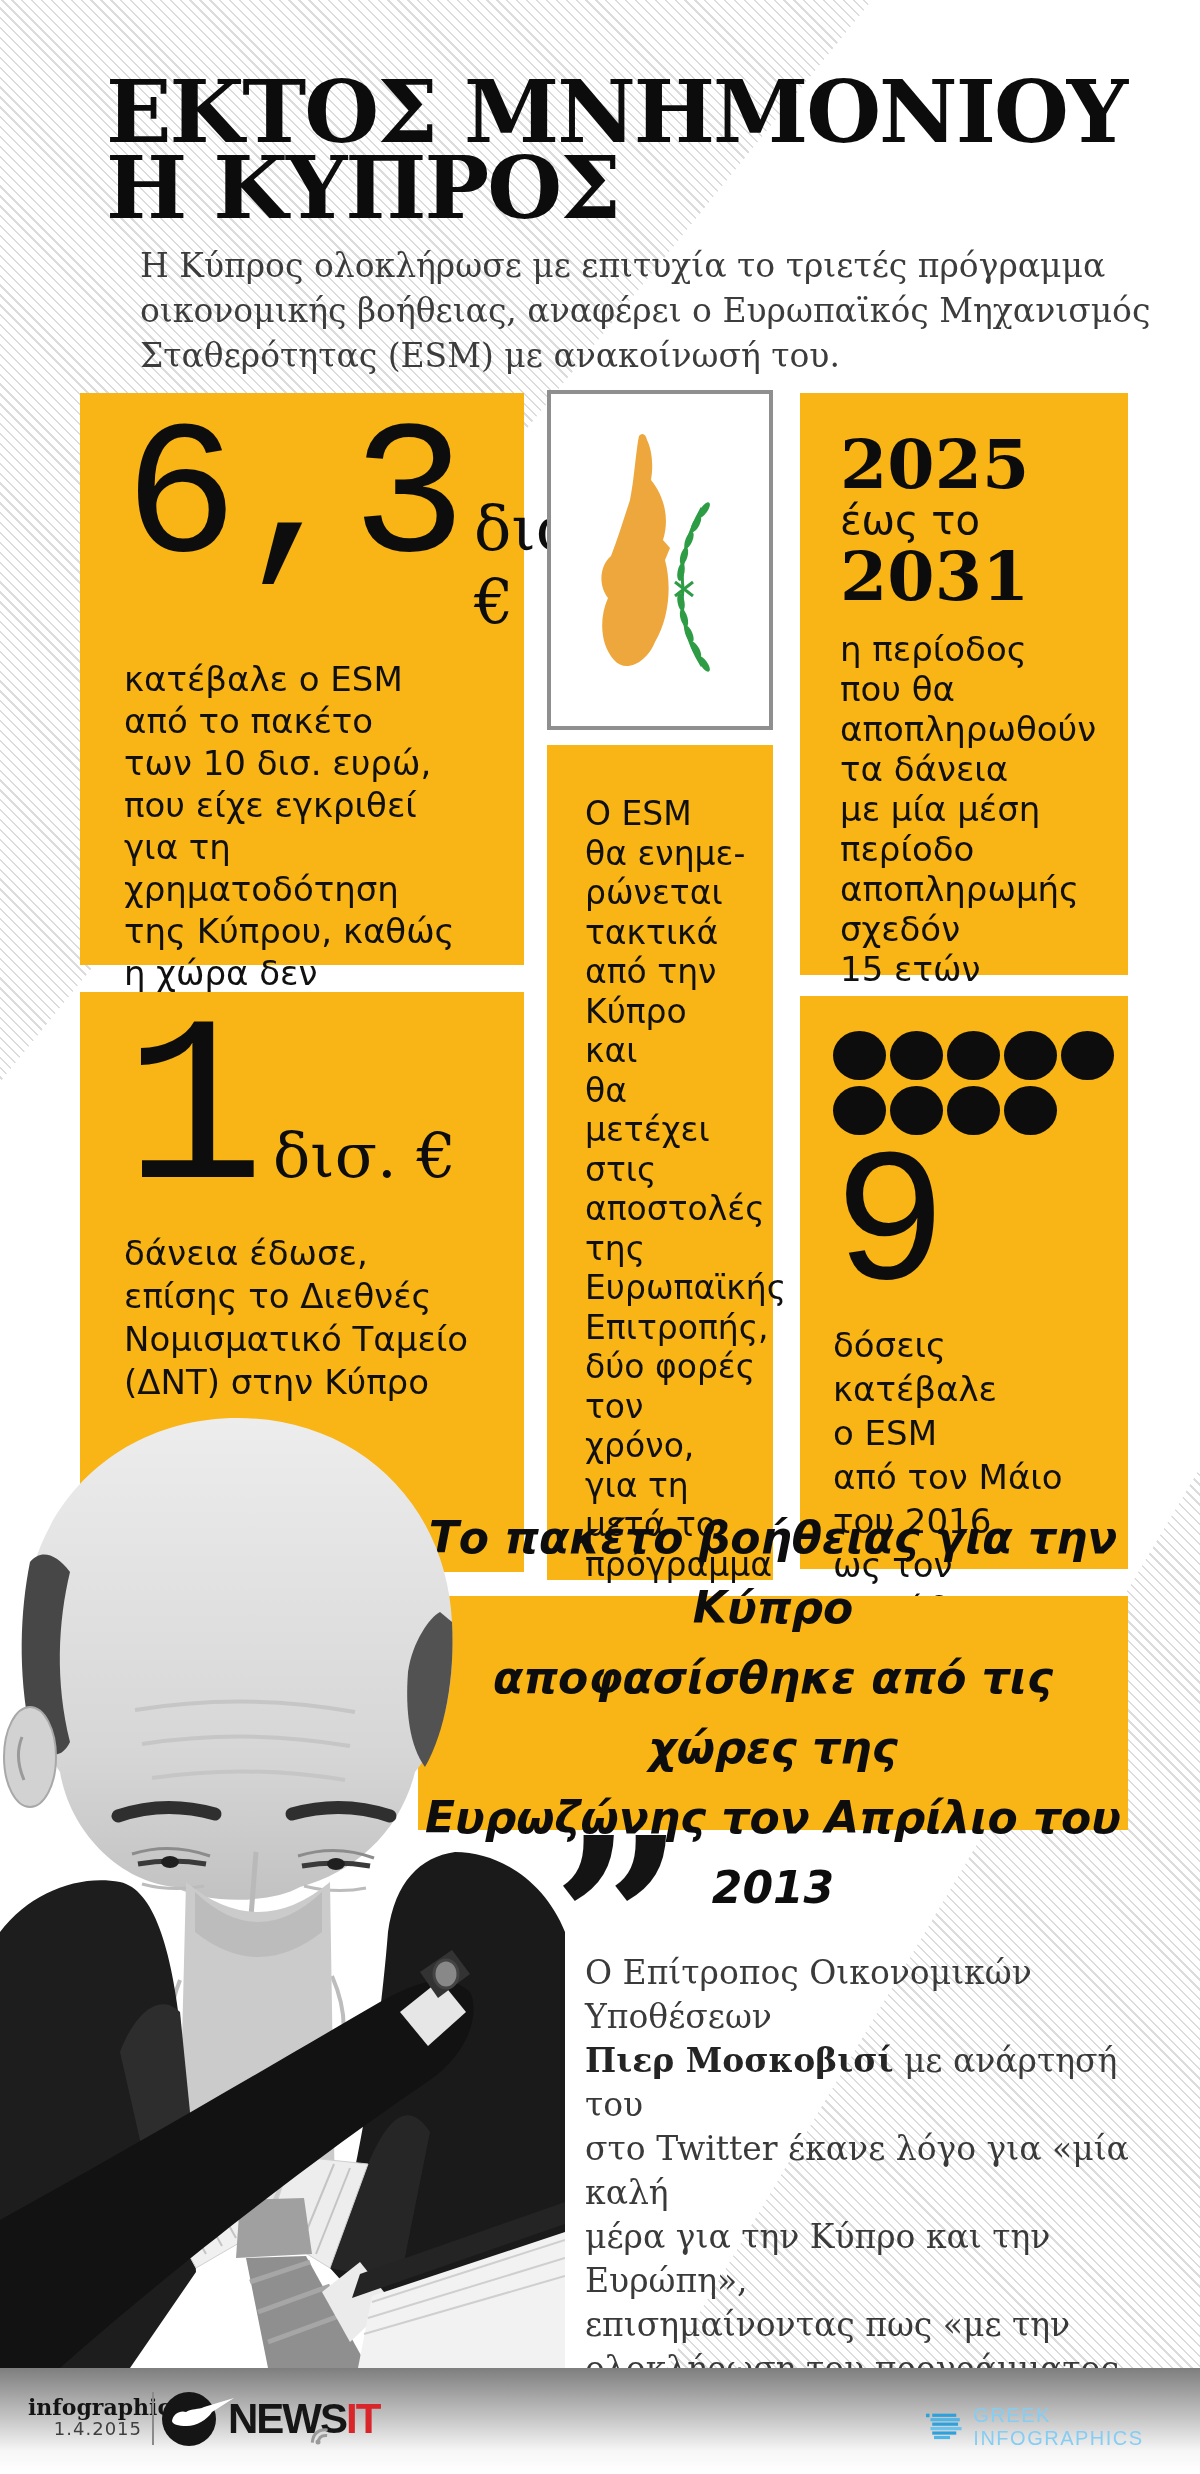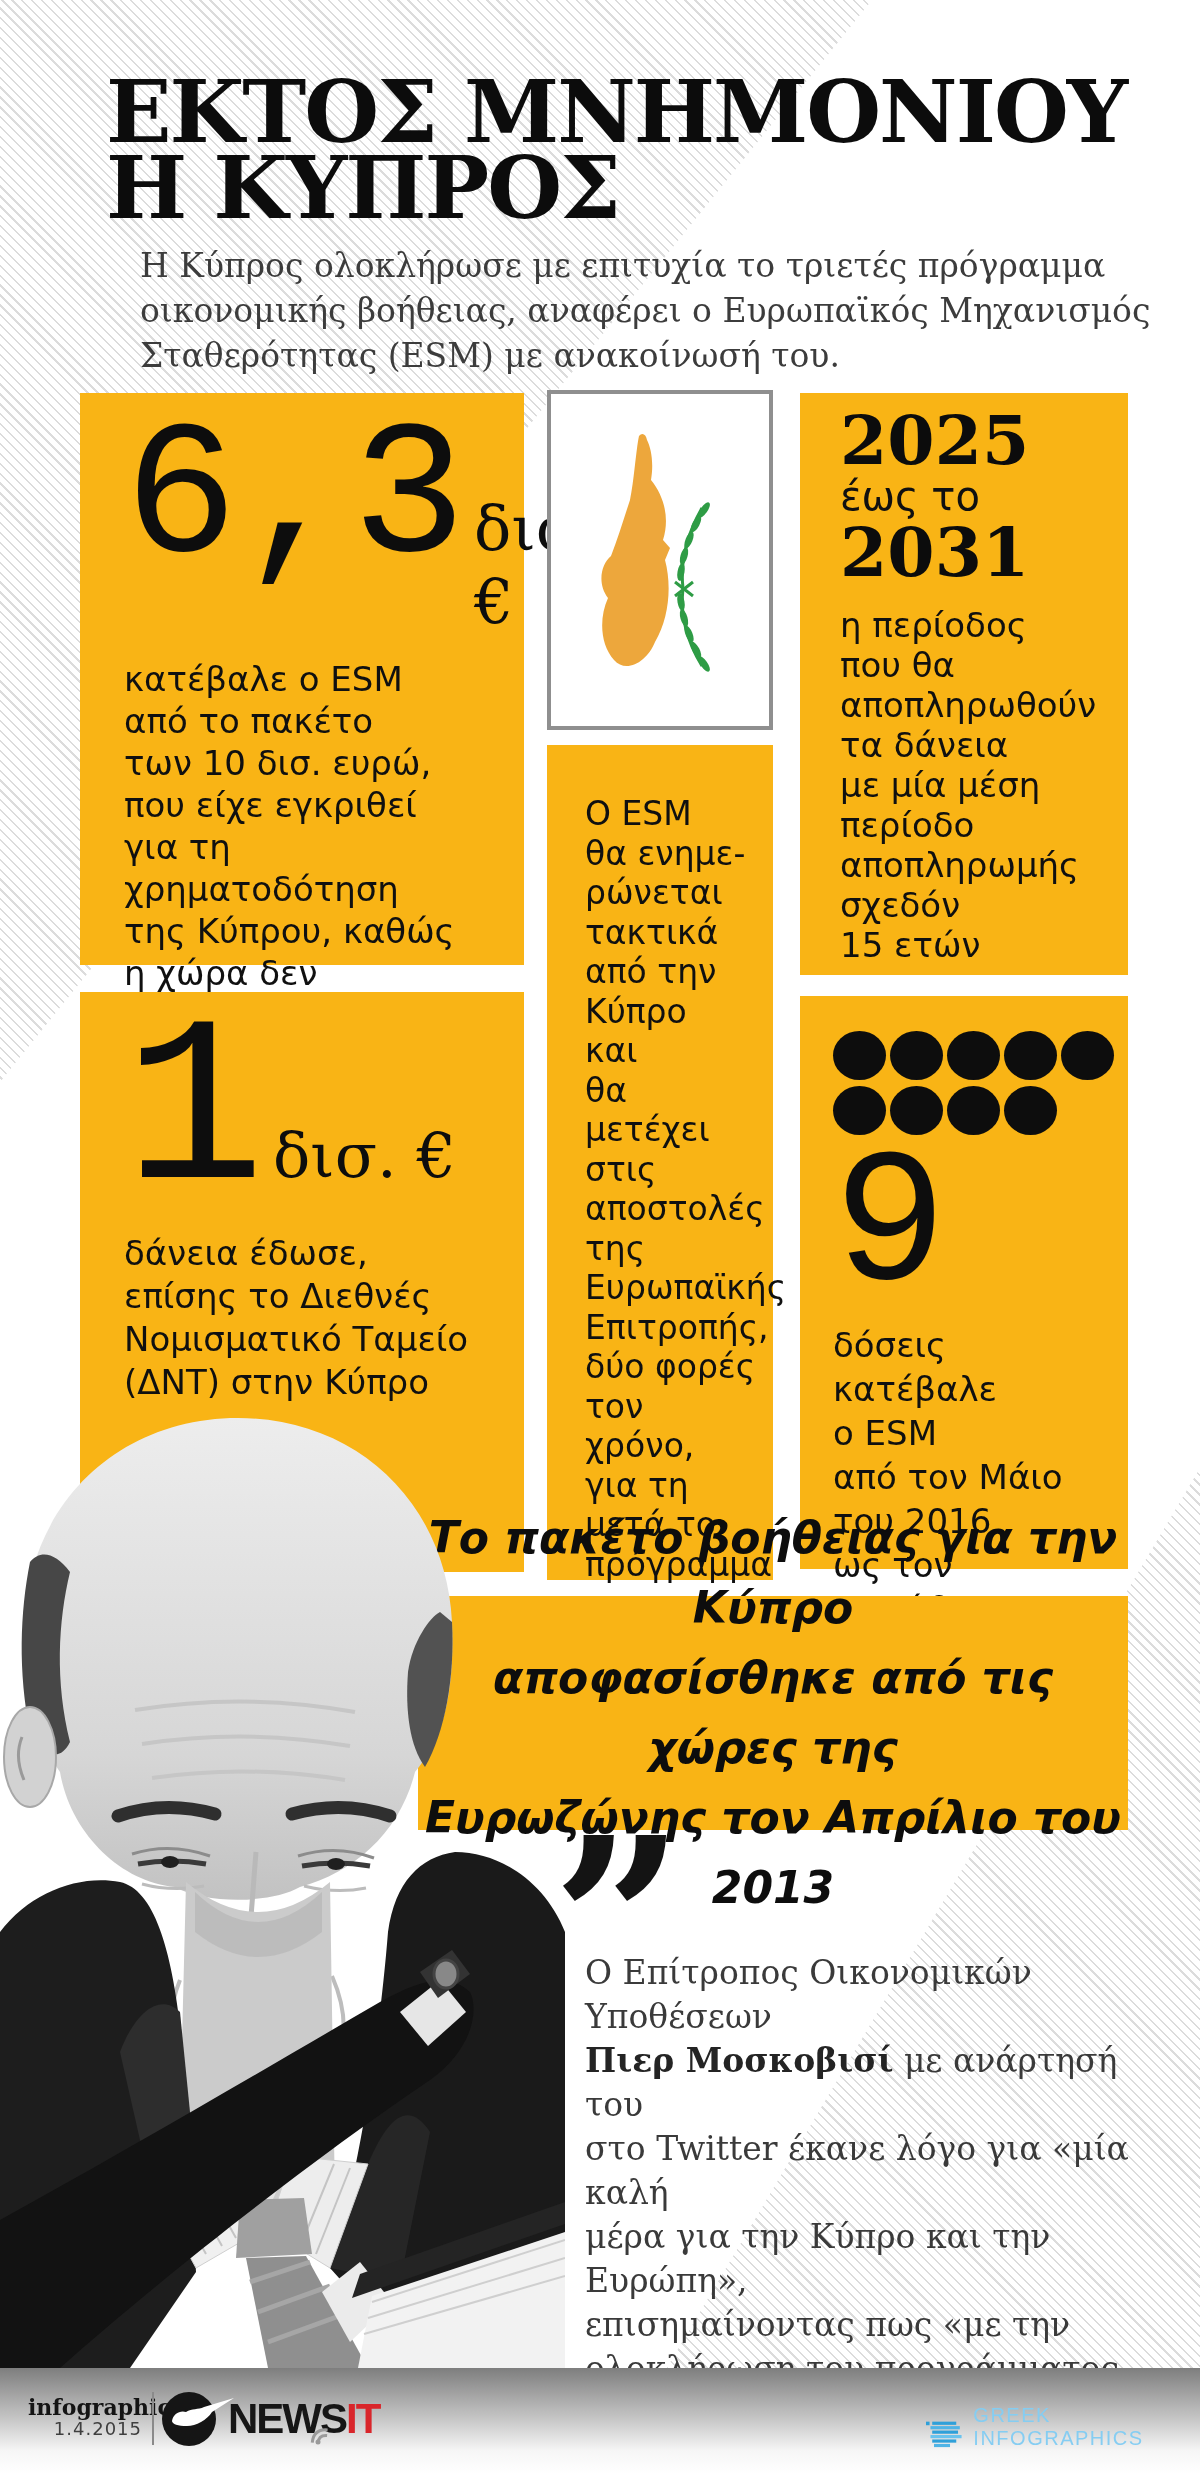--- a/index.html
+++ b/index.html
@@ -12,21 +12,21 @@
 
   #title{left:106px;top:74px;font-family:"DejaVu Serif","Liberation Serif",serif;font-weight:bold;
          font-size:86px;line-height:76px;letter-spacing:-2px;color:#0c0c0c;white-space:pre-line;}
   #intro{left:108px;top:243px;font-family:"DejaVu Serif","Liberation Serif",serif;font-size:33px;
          line-height:45px;color:#3c3c3c;white-space:pre-line;margin-left:32px;}
 
   .ybox{background:#F9B415;box-sizing:border-box;}
   #box-payout{left:80px;top:393px;width:444px;height:572px;padding:28px 26px 0 44px;}
   #flag-box{left:547px;top:390px;width:226px;height:340px;background:#ffffff;border:4px solid #8F8F8F;box-sizing:border-box;}
   #box-monitoring{left:547px;top:745px;width:226px;height:835px;padding:49px 16px 0 38px;}
-  #box-period{left:800px;top:393px;width:328px;height:582px;padding:16px 24px 0 40px;}
+  #box-period{left:800px;top:393px;width:328px;height:582px;padding:40px 24px 0 40px;}
   #box-imf{left:80px;top:992px;width:444px;height:580px;padding:30px 26px 0 44px;}
   #box-installments{left:800px;top:996px;width:328px;height:573px;padding:35px 24px 0 33px;}
 
   .numrow{display:flex;align-items:baseline;}
   .num-xl{font-family:Liberation Mono, monospace;color:#0d0d0d;}
   #box-payout .num-xl{font-size:190px;line-height:158px;}
   #box-imf .num-xl{font-size:235px;line-height:186px;}
   .num-unit{font-family:"DejaVu Serif","Liberation Serif",serif;font-size:62px;color:#0d0d0d;margin-left:8px;}
   .boxtext{font-size:34px;line-height:42px;color:#101010;white-space:pre-line;}
   #box-payout .boxtext{margin-top:20px;}
@@ -59,21 +59,21 @@
   #brand{left:28px;top:2396px;width:114px;text-align:right;}
   #brand .brand-name{font-family:"DejaVu Serif","Liberation Serif",serif;font-weight:bold;font-size:22px;line-height:22px;color:#141414;}
   #brand .brand-date{font-size:18px;line-height:22px;color:#3f3f3f;letter-spacing:1px;}
   #footer-divider{left:152px;top:2392px;width:2px;height:53px;background:#8a8a8a;}
   #newsit-logo{left:160px;top:2390px;}
   #newsit-text{left:228px;top:2399px;font-family:"Liberation Sans","DejaVu Sans",sans-serif;font-weight:900;
                font-size:42px;line-height:40px;letter-spacing:-2px;}
   #newsit-text .nw{color:#161616;}
   #newsit-text .it{color:#D9262B;}
   #wifi-icon{left:303px;top:2423px;}
-  #credit{left:926px;top:2404px;display:flex;align-items:flex-end;gap:10px;}
+  #credit{left:926px;top:2404px;display:flex;align-items:center;gap:10px;}
   #credit .credit-text{font-family:"Liberation Sans","DejaVu Sans",sans-serif;font-size:20px;
                        letter-spacing:1.5px;color:#85CDF2;}
 </style>
 </head>
 <body>
 
 <div id="canvas">
 
   <div class="abs stripes" id="stripes-tl"></div>
   <div class="abs stripes" id="stripes-br"></div>

